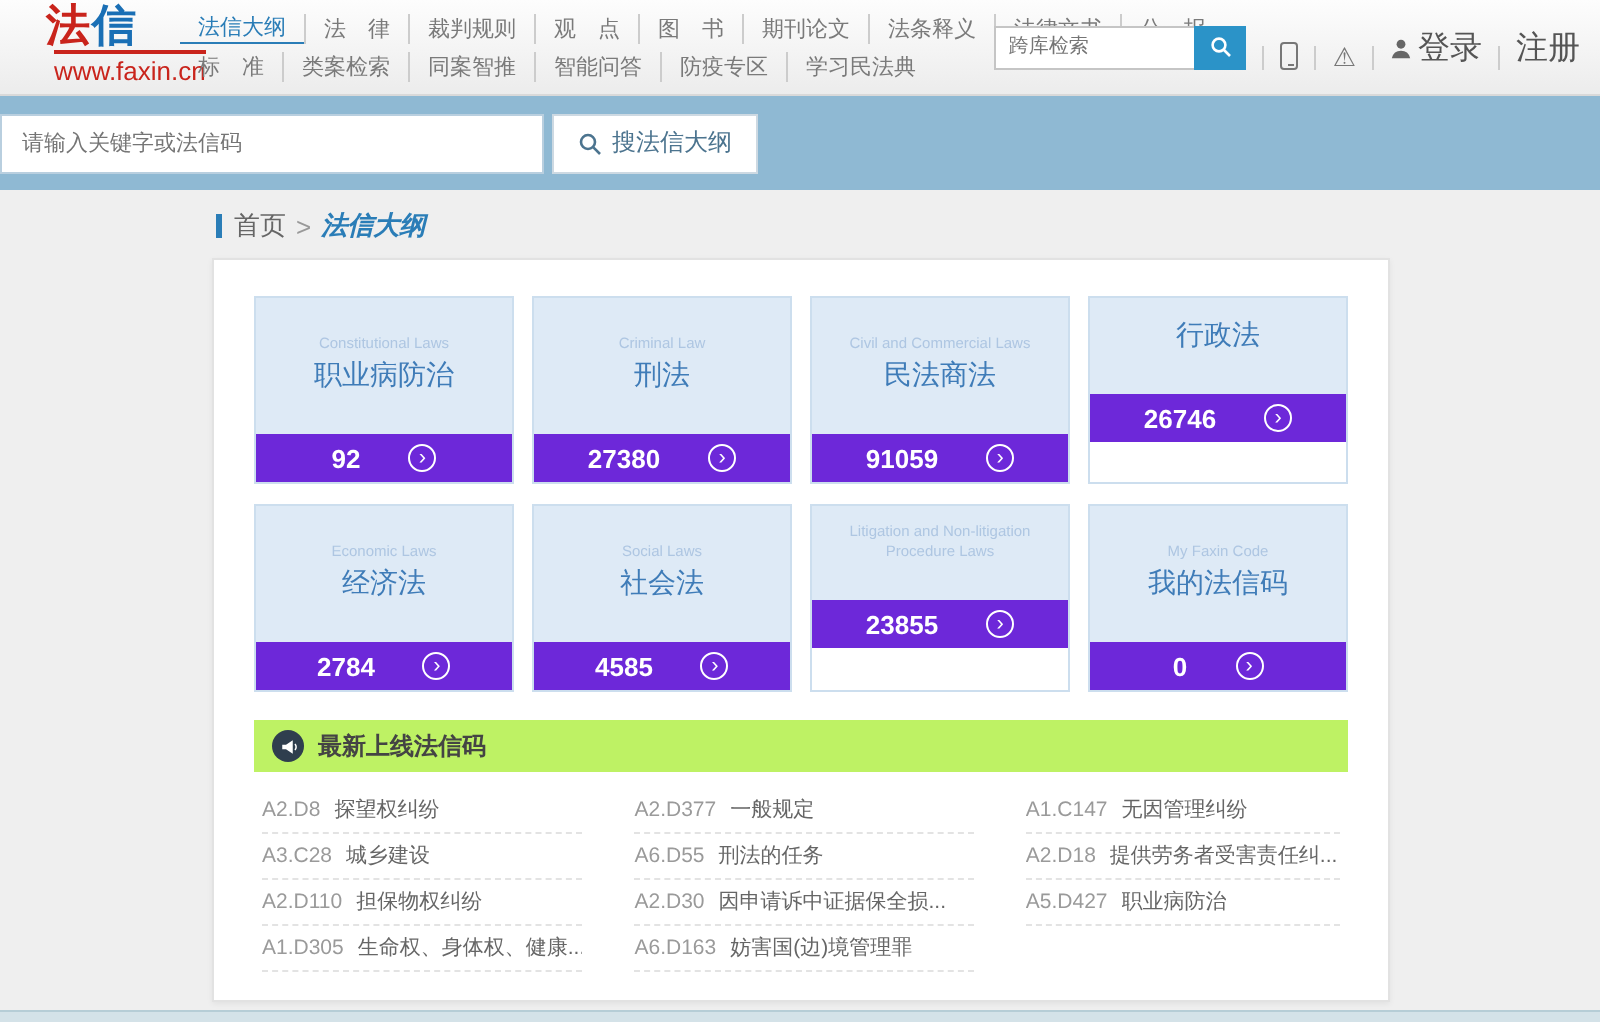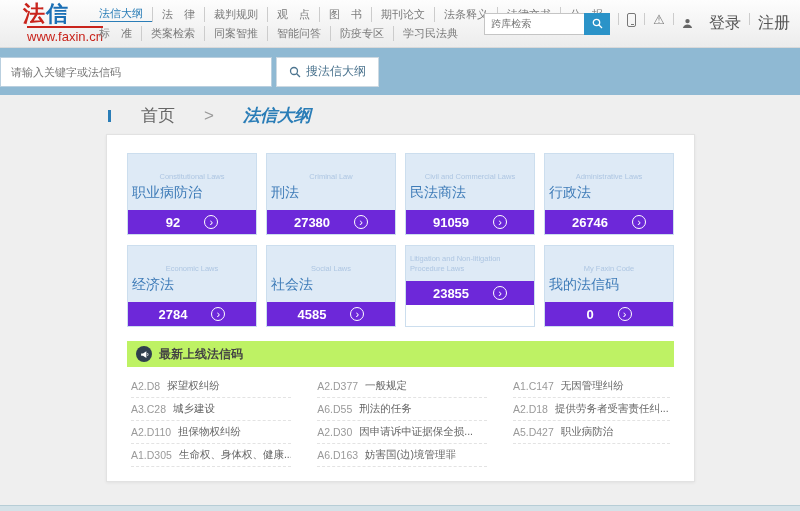--- a/index.html
+++ b/index.html
@@ -20,65 +20,65 @@
   .logo-blue { color:#1a6fb5; }
   .logo-url { font-size:13px; color:#c9241c; border-top:2px solid #c9241c; display:inline-block; padding-top:1px; margin-top:1px;margin-left:17px; }
   .nav { flex:1 1 auto; margin-left:8px; display:flex; flex-direction:column; gap:4px; min-width:0; }
   .nav-row { display:flex; align-items:center; }
   .nav-link {
     font-size:11px; color:#7a7a7a; padding:0 9px; cursor:pointer;
     border-left:1px solid #ccc; white-space:nowrap;
   }
   .nav-row .nav-link:first-child { border-left:none; }
   .nav-link.active { color:#2a7db7; border-bottom:1px solid #2a7db7; }
-  .header-right { flex:0 0 auto; display:flex; align-items:flex-start; gap:8px; }
+  .header-right { flex:0 0 auto; display:flex; align-items:flex-end; gap:8px; }
   .mini-search { display:flex; }
   .mini-search input {
     width:100px; height:22px; border:1px solid #c5c5c5; border-right:none;
     font-size:10px; padding:0 6px; color:#555; background:#fff; outline:none;
   }
   .mini-search-btn {
     width:26px; height:22px; background:#2b93c8; border:1px solid #2b93c8;
     display:flex; align-items:center; justify-content:center; cursor:pointer;
   }
   .v-sep { width:1px; height:12px; background:#ccc; }
   .phone-icon { width:9px; height:14px; border:1px solid #777; border-radius:2px; display:inline-block; position:relative; }
   .phone-icon::after { content:""; position:absolute; bottom:1px; left:3px; width:3px; height:1px; background:#777; }
   .warning-icon { font-size:13px; color:#777; line-height:1; }
-  .auth-item { display:flex; align-items:center; gap:16px; cursor:pointer; color:#555; }
+  .auth-item { display:flex; align-items:center; gap:3px; cursor:pointer; color:#555; }
   
   .blue-band {
     height:47px; background:#8fb9d3; display:flex; align-items:center; justify-content:flex-start;
   }
   .big-search { display:flex; }
   .big-search input {
     width:272px; height:30px; border:1px solid #b9cfdf; background:#fff;
     padding:0 10px; font-size:11px; color:#555; outline:none;
   }
   .big-search-btn {
     height:30px; padding:0 12px; margin-left:4px; background:#fff; border:1px solid #cdd9e2;
     display:flex; align-items:center; gap:5px; cursor:pointer;
     font-size:12px; color:#4c748f;
   }
   
   .breadcrumb {
-    margin:9px 0 7px 108px; display:flex; align-items:center; font-size:17px; color:#777;gap:24px;
+    margin:9px 0 7px 108px; display:flex; align-items:center; font-size:13px; color:#777;
   }
   .crumb-bar { width:3px; height:12px; background:#2a7db7; margin-right:6px; }
   .crumb-home { cursor:pointer; color:#666; }
   .crumb-sep { margin:0 5px; color:#999; }
   .crumb-current { color:#2a7db7; font-weight:bold; font-style:italic; }
   
   .panel {
     width:589px; margin-left:106px; background:#fff; border:1px solid #e2e2e2;
     box-shadow:0 1px 3px rgba(0,0,0,0.06); padding:18px 20px 14px 20px;
   }
   .cards-grid { display:grid; grid-template-columns:repeat(4,1fr); gap:10px 9px; }
   .card { border:1px solid #ccdeee; cursor:pointer; }
-  .card-top { background:#deeaf6; padding:7px 4px 8px 4px; text-align:left; }
+  .card-top { background:#deeaf6; padding:7px 4px 20px 4px; text-align:center; }
   .card-en {
     font-size:7.5px; color:#aec6e2; height:20px; line-height:1.25;
     display:flex; align-items:flex-end; justify-content:center;
   }
   .card-zh { font-size:14px; color:#3f7cb8; margin-top:3px; white-space:nowrap; }
   .card-bar {
     background:#6d28d9; height:24px; display:flex; align-items:center; justify-content:center; gap:24px;
   }
   .card-count { color:#fff; font-size:13px; font-weight:bold; }
   .card-arrow {
@@ -221,21 +221,20 @@
         <div class="card-zh">民法商法</div>
       </div>
       <div class="card-bar">
         <span class="card-count">91059</span>
         <span class="card-arrow">›</span>
       </div>
     </div>
 
     <div class="card">
       <div class="card-top">
-        <div class="card-en">Administrative Laws</div>
         <div class="card-zh">行政法</div>
       </div>
       <div class="card-bar">
         <span class="card-count">26746</span>
         <span class="card-arrow">›</span>
       </div>
     </div>
 
     <div class="card">
       <div class="card-top">

